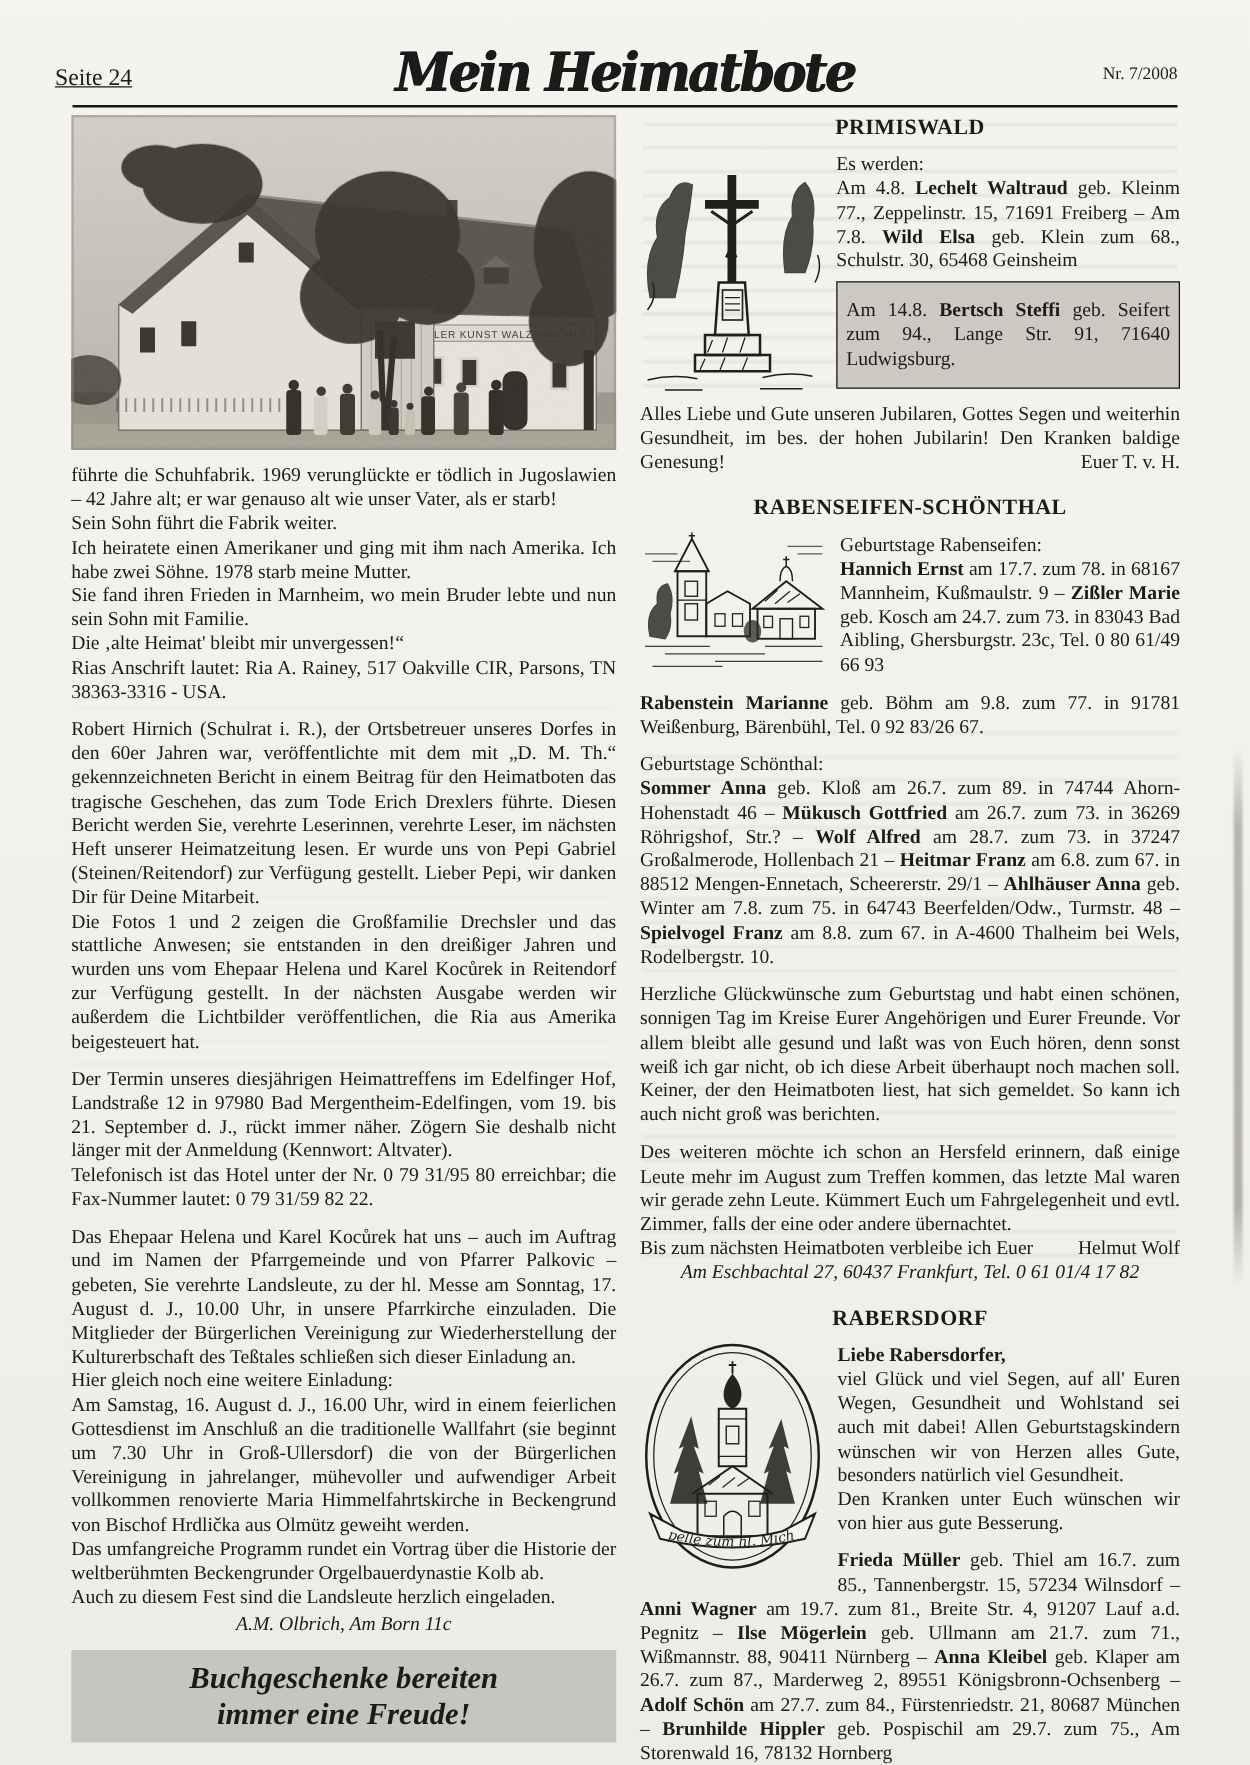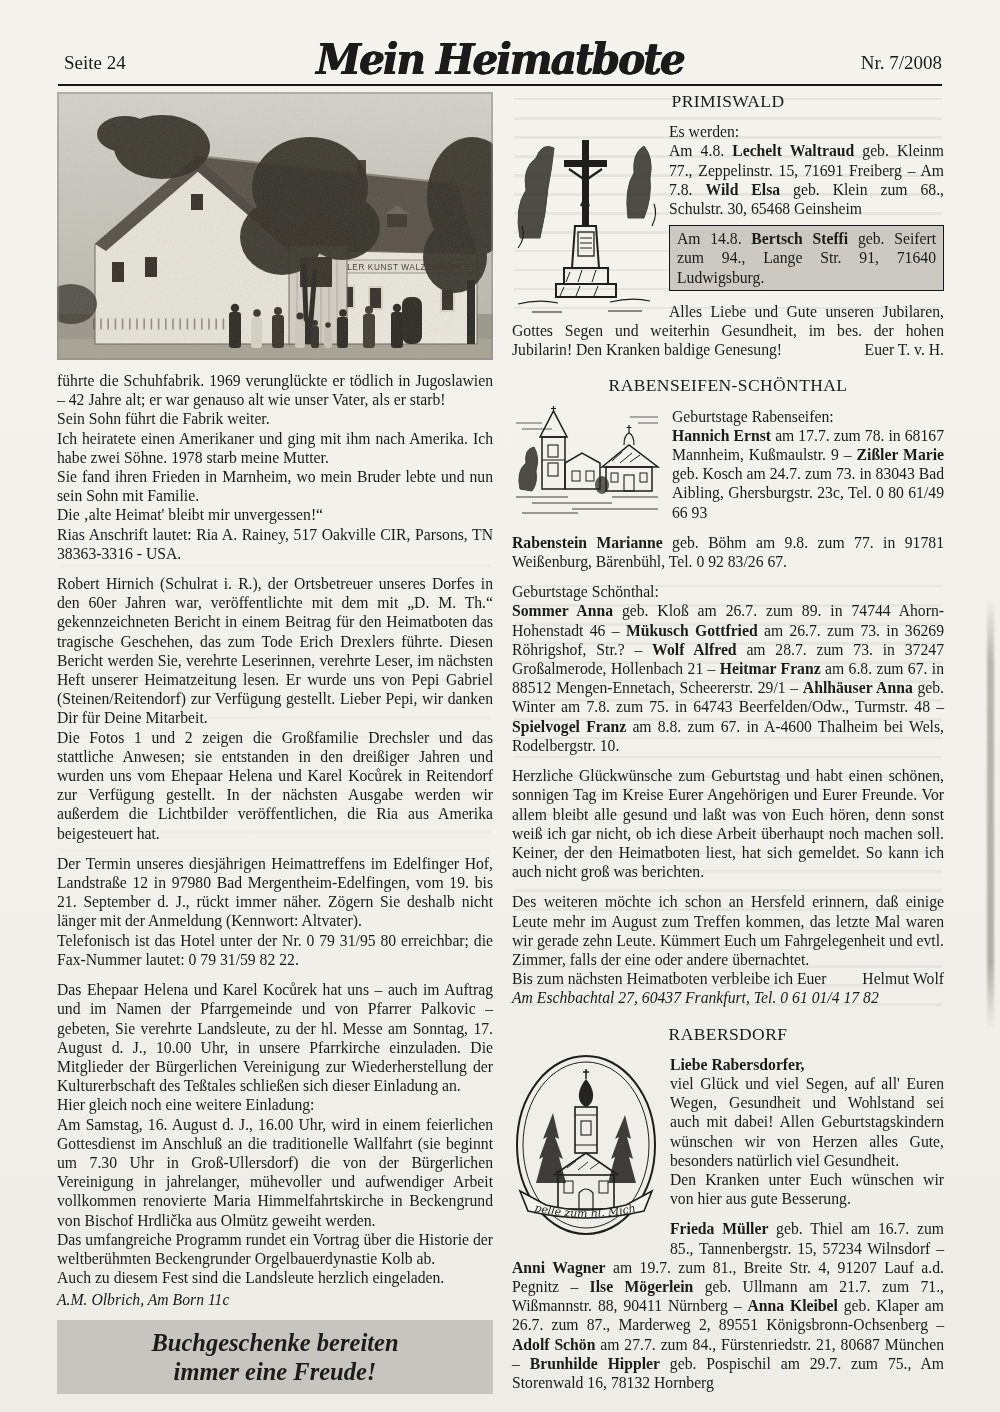--- a/index.html
+++ b/index.html
@@ -3,51 +3,51 @@
 <meta charset="utf-8">
 <style>
   html,body{margin:0;padding:0;}
   body{
     width:1000px;height:1412px;position:relative;overflow:hidden;
     background:linear-gradient(180deg,#f4f3ee 0%,#f1f0ea 60%,#edece6 100%);
     font-family:"Liberation Serif", serif;color:#1b1b1b;
   }
   .page{position:absolute;inset:0;}
   
-  .hdr-left{position:absolute;left:64px;top:52px;font-size:19px;}
-  .hdr-right{position:absolute;right:58px;top:52px;font-size:19px;text-align:right;}
+  .hdr-left{position:absolute;left:44px;top:52px;font-size:19px;text-decoration:underline;}
+  .hdr-right{position:absolute;right:58px;top:52px;font-size:14px;text-align:right;}
   .masthead{
     position:absolute;left:0;right:0;top:34px;text-align:center;
     font-family:"DejaVu Serif", serif;font-size:43px;font-weight:bold;font-style:italic;
     letter-spacing:-2px;transform:scaleX(.94);
     text-shadow:0.7px 0 0 #141414, -0.4px 0 0 #141414;
   }
   .hdr-rule{position:absolute;left:58px;right:58px;top:84px;height:2px;background:#14141a;}
   
   .col{position:absolute;top:92px;font-size:15.7px;line-height:19.2px;z-index:2;}
   #left-col{left:57px;width:436px;}
   #right-col{left:512px;width:432px;}
   .para{text-align:justify;margin:11px 0 0 0;}
   .para:first-child{margin-top:0;}
   .rich, .rich span, .rich b{white-space:pre-wrap;}
   .signoff{float:right;padding-left:10px;}
-  .sig-line{text-align:left;font-style:italic;}
+  .sig-line{text-align:center;font-style:italic;}
   .sig-block{margin-top:3px;}
   
   .graybox{
-    background:#cbc9c2;border:1.5px solid #15151a;padding:3px 7px;
+    background:#cbc9c2;border:1.5px solid #15151a;padding:13px 7px;
     text-align:justify;margin:7px 0;
   }
   .beside-float{overflow:hidden;}
   .full-width{clear:left;}
   
   .section{clear:both;}
   .section + .section{margin-top:17px;}
   .section-title{
-    text-align:center;font-weight:normal;font-size:17.5px;letter-spacing:.4px;
+    text-align:center;font-weight:bold;font-size:17.5px;letter-spacing:.4px;
     margin:0 0 7px 0;
   }
   .illu{float:left;}
   .illu-cross{width:148px;height:200px;margin:0 9px 2px 0;}
   .illu-church{width:152px;height:112px;margin:2px 8px 0 0;}
   .illu-emblem{width:148px;height:185px;margin:2px 10px 2px 0;}
   
   .photo{display:block;width:436px;height:268px;margin-bottom:7px;}
   
   .promo{

